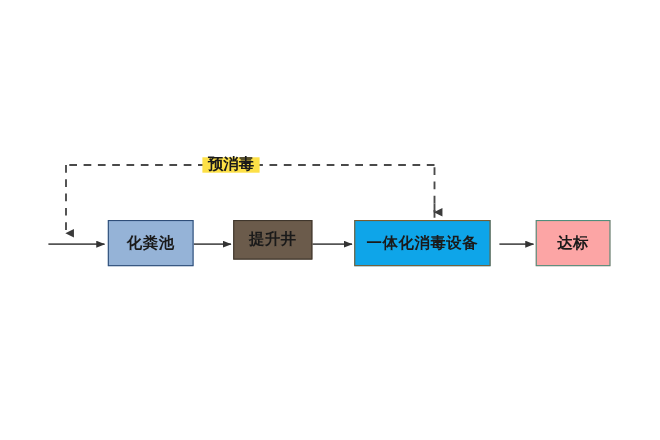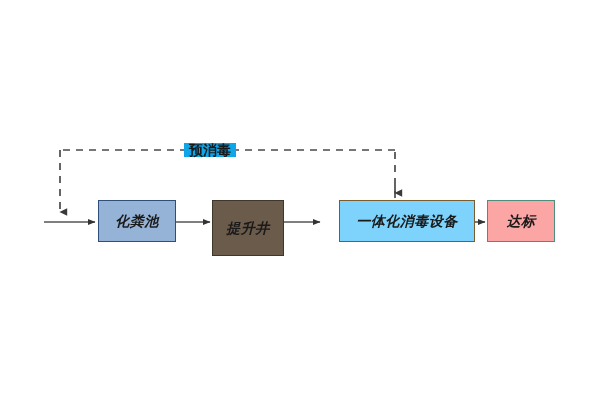--- a/index.html
+++ b/index.html
@@ -35,27 +35,26 @@
     border-width: 1px;
     font-weight: bold;
     color: #1a1a1a;
     letter-spacing: 0.5px;
     line-height: 1;
     white-space: nowrap;
   }
   .node-label {
     display: block;
     pointer-events: none;
-    font-style: italic;
   }
   #dash-label {
     position: absolute;
     font-weight: bold;
     color: #1a1a1a;
-    background: #0ea5e9;
+    background: #fde047;
     padding: 0 5px;
     line-height: 1;
     white-space: nowrap;
   }
 </style>
 </head>
 <body>
 
 <div id="canvas" style="background: rgb(255, 255, 255);">
 
@@ -81,25 +80,25 @@
       <path d="M395,150 L60,150" fill="none" stroke="#4A4A4A" stroke-width="1.7" stroke-dasharray="7,6"></path>
       <path d="M60,150 L60,212" fill="none" stroke="#4A4A4A" stroke-width="1.7" stroke-dasharray="7,6" marker-end="url(#arrow-dashed)"></path>
       <path d="M395,185 L395,193" fill="none" stroke="#4A4A4A" stroke-width="1.7" marker-end="url(#arrow-dashed)"></path>
     </g>
   </svg>
 
   <div class="node-box" id="node-0" style="left: 98px; top: 200px; width: 78px; height: 42px; background: rgb(149, 179, 215); border-color: rgb(47, 78, 121); color: rgb(26, 26, 26); font-size: 14px;">
     <span class="node-label">化粪池</span>
   </div>
 
-  <div class="node-box" id="node-1" style="left: 212px; top: 200px; width: 72px; height: 56px; background: rgb(107, 91, 75); border-color: rgb(63, 54, 44); color: rgb(26, 26, 26); font-size: 14px;">
+  <div class="node-box" id="node-1" style="left: 212px; top: 200px; width: 72px; height: 36px; background: rgb(107, 91, 75); border-color: rgb(63, 54, 44); color: rgb(26, 26, 26); font-size: 14px;">
     <span class="node-label">提升井</span>
   </div>
 
-  <div class="node-box" id="node-2" style="left: 322px; top: 200px; width: 136px; height: 42px; background: #7dd3fc; border-color: rgb(122, 92, 46); color: rgb(26, 26, 26); font-size: 14px; margin-left: 17px;">
+  <div class="node-box" id="node-2" style="left: 322px; top: 200px; width: 124px; height: 42px; background: #0ea5e9; border-color: rgb(122, 92, 46); color: rgb(26, 26, 26); font-size: 14px;">
     <span class="node-label">一体化消毒设备</span>
   </div>
 
   <div class="node-box" id="node-3" style="left: 487px; top: 200px; width: 68px; height: 42px; background: #fca5a5; border-color: rgb(79, 142, 124); color: rgb(26, 26, 26); font-size: 14px;">
     <span class="node-label">达标</span>
   </div>
 
   <div id="dash-label" style="font-size: 14px; top: 143px; left: 210px; transform: translateX(-50%);">预消毒</div>
 
 </div>

